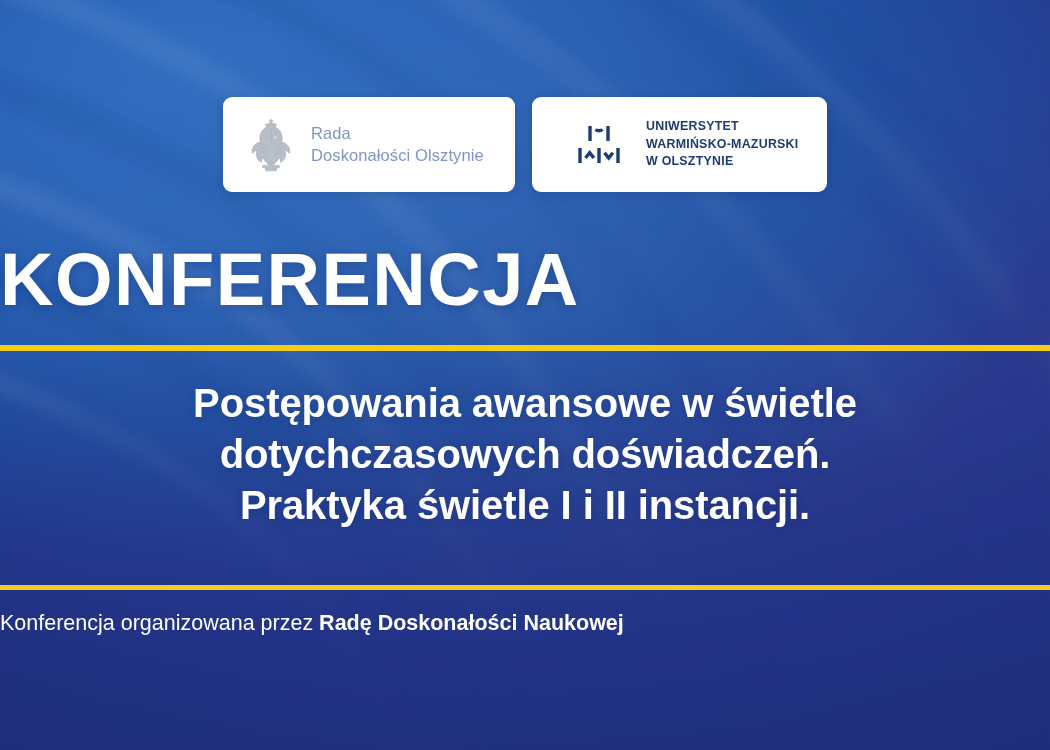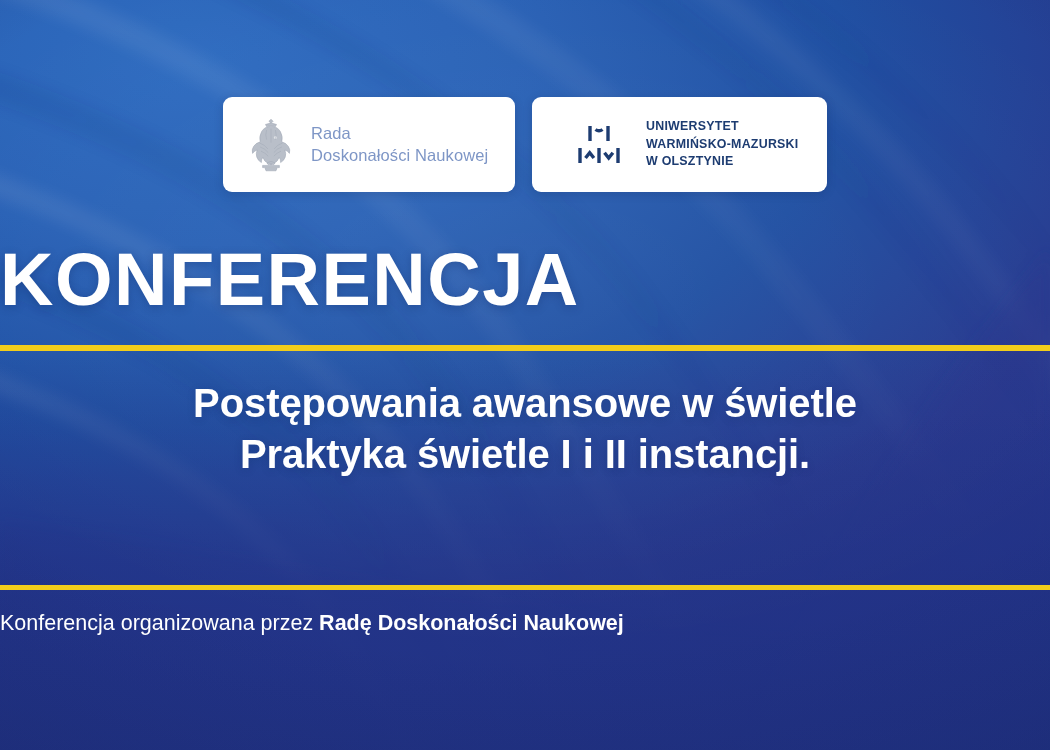--- a/index.html
+++ b/index.html
@@ -188,21 +188,21 @@
           <path d="M37.4 27 q-5 1.6 -8.4 6"></path>
           <path d="M36.8 31 q-5 1.6 -8 5.6"></path>
           <path d="M36 35.2 q-4.4 1.6 -7.2 5"></path>
           <path d="M26 12.6 v14"></path>
           <path d="M21.6 14 q-1.6 5 0 9.6"></path>
           <path d="M30.4 14 q1.6 5 0 9.6"></path>
         </g>
       </svg>
       <div class="rdn-text">
         <div>Rada</div>
-        <div>Doskonałości Naukowej</div>
+        <div>Doskonałości Olsztynie</div>
       </div>
     </div>
 
     <div class="logo-card card-uwm">
       <svg class="uwm-mark" viewBox="0 0 50 44">
         <g fill="none" stroke="#1d3c71" stroke-width="3.4" stroke-linecap="butt">
           <path d="M14 3 v15"></path>
           <path d="M32 3 v15"></path>
           <path d="M19.5 6.5 a5.8 5.8 0 0 0 7 0"></path>
           <path d="M4 25 v15"></path>
@@ -221,20 +221,21 @@
   </div>
 
   <div class="konferencja">KONFERENCJA</div>
 
   <div class="rule rule-main">
     <div class="rule-inner"></div>
   </div>
 
   <div class="subtitle">
     <div>Postępowania awansowe w świetle</div>
+    <div>dotychczasowych doświadczeń.</div>
     <div>Praktyka świetle I i II instancji.</div>
   </div>
 
   <div class="rule rule-sub">
     <div class="rule-inner"></div>
   </div>
 
   <div class="footer">
     <div class="ln">
       <span>Konferencja organizowana przez </span><b>Radę Doskonałości Naukowej</b>

